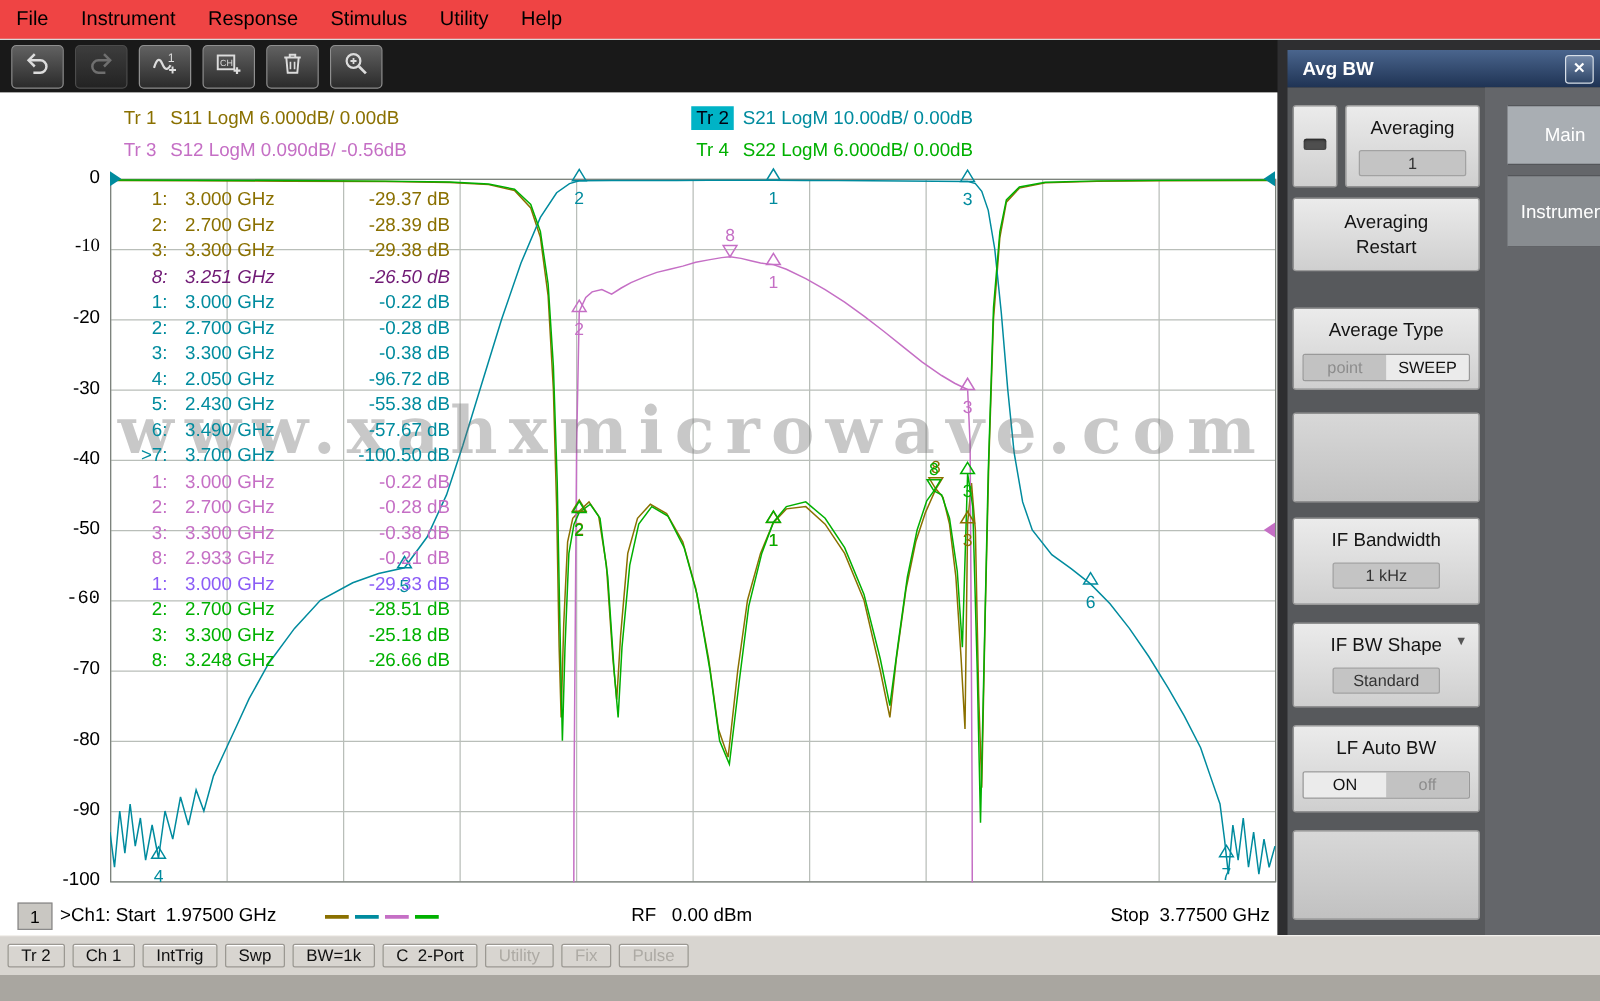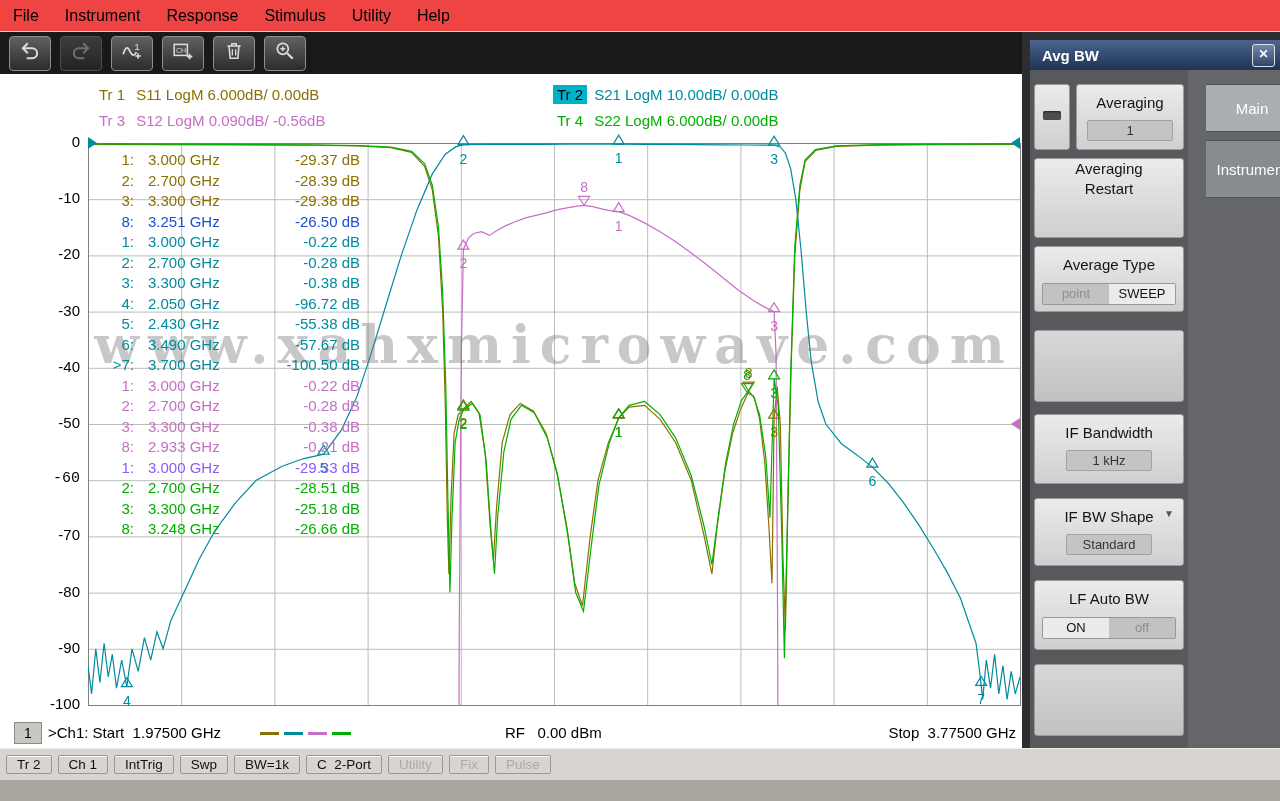--- a/index.html
+++ b/index.html
@@ -58,21 +58,21 @@
   .vbox{margin:9px auto 0;width:84px;height:19px;background:#c4c4c4;border:1px solid #a2a2a2;border-radius:2px;
         font-size:13px;line-height:19px;color:#333}
   .segwrap{margin:10px auto 0;width:132px;height:20px;display:flex;border:1px solid #999;border-radius:2px;overflow:hidden}
   .seg{flex:1;font-size:13px;line-height:20px}
   .seg-on{background:#ebebeb;color:#111}
   .seg-off{background:#c2c2c2;color:#8d8d8d}
   .pbtn.blank{background:linear-gradient(#d8d8d8,#c1c1c1)}
   #avg-toggle{top:14px;width:36px;height:66px}
   #avg-toggle .slot{width:18px;height:9px;background:#4e4e4e;border-radius:2px;margin:26px auto 0;box-shadow:inset 0 1px 2px #222}
   #avg-btn{left:46px;top:14px;width:108px;height:66px}
-  #avg-restart-btn{top:88px;height:80px;display:flex;align-items:flex-start;justify-content:center;padding:0 20px;line-height:20px}
+  #avg-restart-btn{top:88px;height:59px;display:flex;align-items:center;justify-content:center;padding:0 20px;line-height:20px}
   #avg-type-btn{top:176px;height:66px}
   #blank1{top:260px;height:72px}
   #ifbw-btn{top:344px;height:70px}
   #ifshape-btn{top:428px;height:68px}
   .dd-arrow{position:absolute;right:9px;top:9px;font-size:10px;color:#555}
   #lf-btn{top:510px;height:70px}
   #blank2{top:594px;height:72px}
   #tab-col{position:absolute;left:158px;top:0;width:92px;height:678px;background:#64666a}
   .tab{position:absolute;left:18px;width:100%;color:#fff;font-size:15px;display:flex;align-items:center;justify-content:center;
        text-align:center;border-top:1px solid #54565a;border-bottom:1px solid #54565a;box-sizing:border-box;padding:0 0}
@@ -140,21 +140,21 @@
 
 <div id="main">
   <div id="legend-layer">
       <div class="legend-item" style="left: 95px; top: 12px; color: rgb(138, 112, 0);"><span class="legend-id">Tr 1</span><span>S11 LogM 6.000dB/ 0.00dB</span></div>
       <div class="legend-item" style="left: 553px; top: 12px; color: rgb(0, 139, 158);"><span class="legend-id active">Tr 2</span><span>S21 LogM 10.00dB/ 0.00dB</span></div>
       <div class="legend-item" style="left: 95px; top: 38px; color: rgb(197, 111, 197);"><span class="legend-id">Tr 3</span><span>S12 LogM 0.090dB/ -0.56dB</span></div>
       <div class="legend-item" style="left: 553px; top: 38px; color: rgb(0, 176, 0);"><span class="legend-id">Tr 4</span><span>S22 LogM 6.000dB/ 0.00dB</span></div>
     </div>
   <div id="yaxis">
       <div class="ylab" style="left: 38px; top: 59px;">0</div>
-      <div class="ylab" style="left: 38px; top: 115.2px;">-10</div>
+      <div class="ylab" style="left: 38px; top: 115.2px; font-family: Liberation Serif, serif;">-10</div>
       <div class="ylab" style="left: 38px; top: 171.4px;">-20</div>
       <div class="ylab" style="left: 38px; top: 227.6px;">-30</div>
       <div class="ylab" style="left: 38px; top: 283.8px;">-40</div>
       <div class="ylab" style="left: 38px; top: 340px;">-50</div>
       <div class="ylab" style="left: 38px; top: 396.2px; font-family: Liberation Mono, monospace;">-60</div>
       <div class="ylab" style="left: 38px; top: 452.4px;">-70</div>
       <div class="ylab" style="left: 38px; top: 508.6px;">-80</div>
       <div class="ylab" style="left: 38px; top: 564.8px;">-90</div>
       <div class="ylab" style="left: 38px; top: 621px;">-100</div>
     </div>
@@ -235,21 +235,21 @@
       <text x="659.1311111111113" y="236.71533333333335" text-anchor="middle" font-size="14" fill="#00b000">8</text>
       <polygon points="0,-6 0,6 9,0" fill="#008b9e"></polygon>
       <polygon points="932,-6 932,6 923,0" fill="#008b9e"></polygon>
       <polygon points="932,275 932,287 923,281" fill="#c56fc5"></polygon>
     </svg>
   <div id="watermark">www.xahxmicrowave.com</div>
   <div id="mk-table">
       <div class="mk-row" style="color: rgb(138, 112, 0);"><span class="mk-n">1:</span><span class="mk-f">3.000 GHz</span><span class="mk-v">-29.37 dB</span></div>
       <div class="mk-row" style="color: rgb(138, 112, 0);"><span class="mk-n">2:</span><span class="mk-f">2.700 GHz</span><span class="mk-v">-28.39 dB</span></div>
       <div class="mk-row" style="color: rgb(138, 112, 0);"><span class="mk-n">3:</span><span class="mk-f">3.300 GHz</span><span class="mk-v">-29.38 dB</span></div>
-      <div class="mk-row" style="color: #1d4ed8;"><span class="mk-n">8:</span><span class="mk-f">3.251 GHz</span><span class="mk-v">-26.50 dB</span></div>
+      <div class="mk-row" style="color: #701a75; font-style: italic;"><span class="mk-n">8:</span><span class="mk-f">3.251 GHz</span><span class="mk-v">-26.50 dB</span></div>
       <div class="mk-row" style="color: rgb(0, 139, 158);"><span class="mk-n">1:</span><span class="mk-f">3.000 GHz</span><span class="mk-v">-0.22 dB</span></div>
       <div class="mk-row" style="color: rgb(0, 139, 158);"><span class="mk-n">2:</span><span class="mk-f">2.700 GHz</span><span class="mk-v">-0.28 dB</span></div>
       <div class="mk-row" style="color: rgb(0, 139, 158);"><span class="mk-n">3:</span><span class="mk-f">3.300 GHz</span><span class="mk-v">-0.38 dB</span></div>
       <div class="mk-row" style="color: rgb(0, 139, 158);"><span class="mk-n">4:</span><span class="mk-f">2.050 GHz</span><span class="mk-v">-96.72 dB</span></div>
       <div class="mk-row" style="color: rgb(0, 139, 158);"><span class="mk-n">5:</span><span class="mk-f">2.430 GHz</span><span class="mk-v">-55.38 dB</span></div>
       <div class="mk-row" style="color: rgb(0, 139, 158);"><span class="mk-n">6:</span><span class="mk-f">3.490 GHz</span><span class="mk-v">-57.67 dB</span></div>
       <div class="mk-row" style="color: rgb(0, 139, 158);"><span class="mk-n">&gt;7:</span><span class="mk-f">3.700 GHz</span><span class="mk-v">-100.50 dB</span></div>
       <div class="mk-row" style="color: rgb(197, 111, 197);"><span class="mk-n">1:</span><span class="mk-f">3.000 GHz</span><span class="mk-v">-0.22 dB</span></div>
       <div class="mk-row" style="color: rgb(197, 111, 197);"><span class="mk-n">2:</span><span class="mk-f">2.700 GHz</span><span class="mk-v">-0.28 dB</span></div>
       <div class="mk-row" style="color: rgb(197, 111, 197);"><span class="mk-n">3:</span><span class="mk-f">3.300 GHz</span><span class="mk-v">-0.38 dB</span></div>

